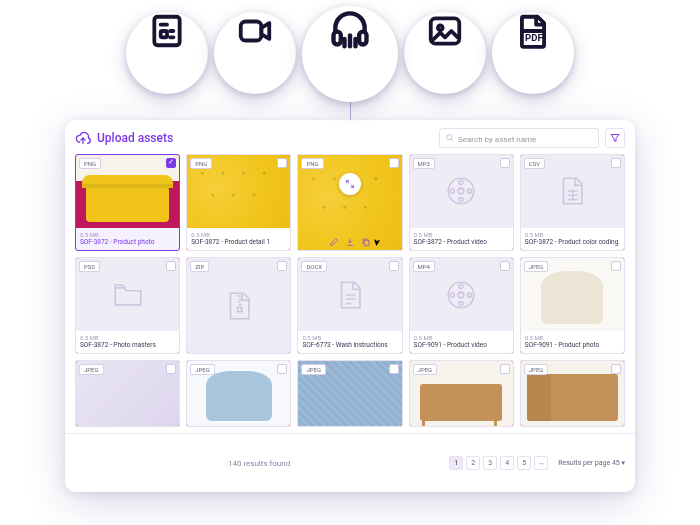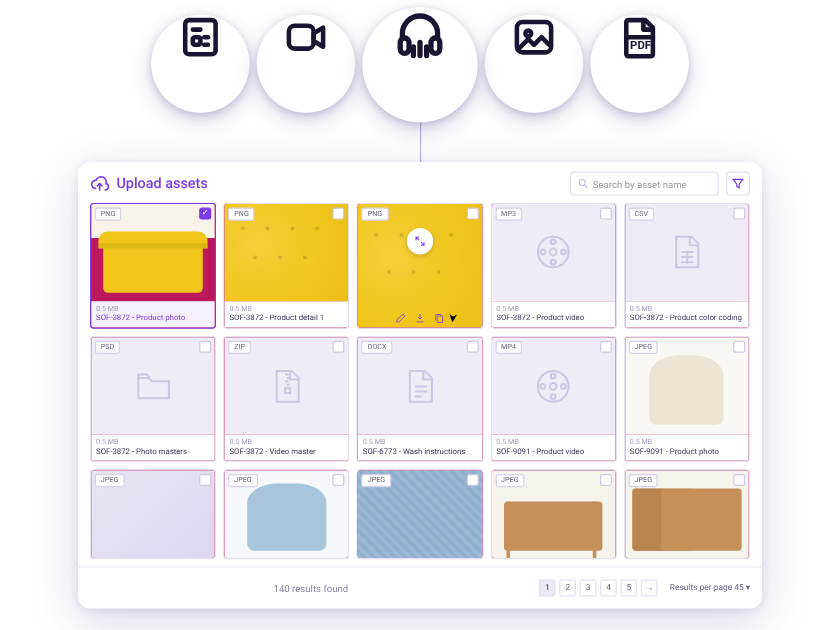--- a/index.html
+++ b/index.html
@@ -36,21 +36,21 @@
     position: absolute;
     left: 50%;
     top: 100px;
     width: 1px;
     height: 36px;
     background: #bdb5d6;
   }
   
   .panel {
     position: absolute;
-    top: 135px;
+    top: 120px;
     left: 50%;
     transform: translateX(-50%);
     width: 570px;
     height: 372px;
     background: #fff;
     border-radius: 10px;
     box-shadow: 0 10px 40px rgba(50, 30, 120, 0.18), 0 2px 8px rgba(50,30,120,0.1);
     display: flex;
     flex-direction: column;
   }
@@ -60,21 +60,21 @@
     padding: 8px 10px 6px;
     gap: 6px;
   }
   .upload-title {
     font-size: 12px;
     color: #7c3aed;
     font-weight: 500;
   }
   .spacer { flex: 1; }
   .search-box {
-    width: 124px;
+    width: 160px;
     height: 20px;
     border: 1px solid #e4e0f0;
     border-radius: 3px;
     font-size: 8px;
     padding: 2px 6px 0 18px;
     color: #999;
     position: relative;
     display: flex;
     align-items: center;
   }
@@ -248,21 +248,21 @@
     background:#c49158;
     border-radius:3px;
     box-shadow: inset 24px 0 0 #b8864f, inset 48px 0 0 #c49158;
   }
   .jpeg-placeholder { background: linear-gradient(135deg,#e9e5f2,#ddd6ee); }
   
   .panel-footer {
     border-top: 1px solid #eee8f6;
     display: flex;
     align-items: center;
-    padding: 10px 10px;
+    padding: 22px 10px;
     font-size: 8px;
     color: #8b85a2;
     gap: 6px;
   }
   .panel-footer .cnt { flex:1; text-align: center; }
   .pager { display:flex; gap:3px; align-items:center; }
   .pg {
     min-width: 14px; height: 14px;
     display:flex; align-items:center; justify-content:center;
     border:1px solid #e4e0f0; border-radius:2px;
@@ -449,24 +449,20 @@
             <path d="M14 3v5h5"></path>
             <line x1="11" y1="5" x2="13" y2="5"></line>
             <line x1="12" y1="7" x2="14" y2="7"></line>
             <line x1="11" y1="9" x2="13" y2="9"></line>
             <line x1="12" y1="11" x2="14" y2="11"></line>
             <rect x="11" y="13" width="3" height="3"></rect>
           </svg>
           <span class="fmt">ZIP</span>
           <span class="chk"></span>
         </div>
-        <div class="meta">
-          <div class="sz">0.5 MB</div>
-          <div class="nm">SOF-3872 - Video master</div>
-        </div>
       </div>
       <div class="card">
         <div class="thumb ">
           <svg class="placeholder-icon" viewBox="0 0 24 24">
             <path d="M6 3h9l4 4v14H6z"></path>
             <path d="M14 3v5h5"></path>
             <line x1="9" y1="12" x2="16" y2="12"></line>
             <line x1="9" y1="15" x2="16" y2="15"></line>
             <line x1="9" y1="18" x2="13" y2="18"></line>
           </svg>

